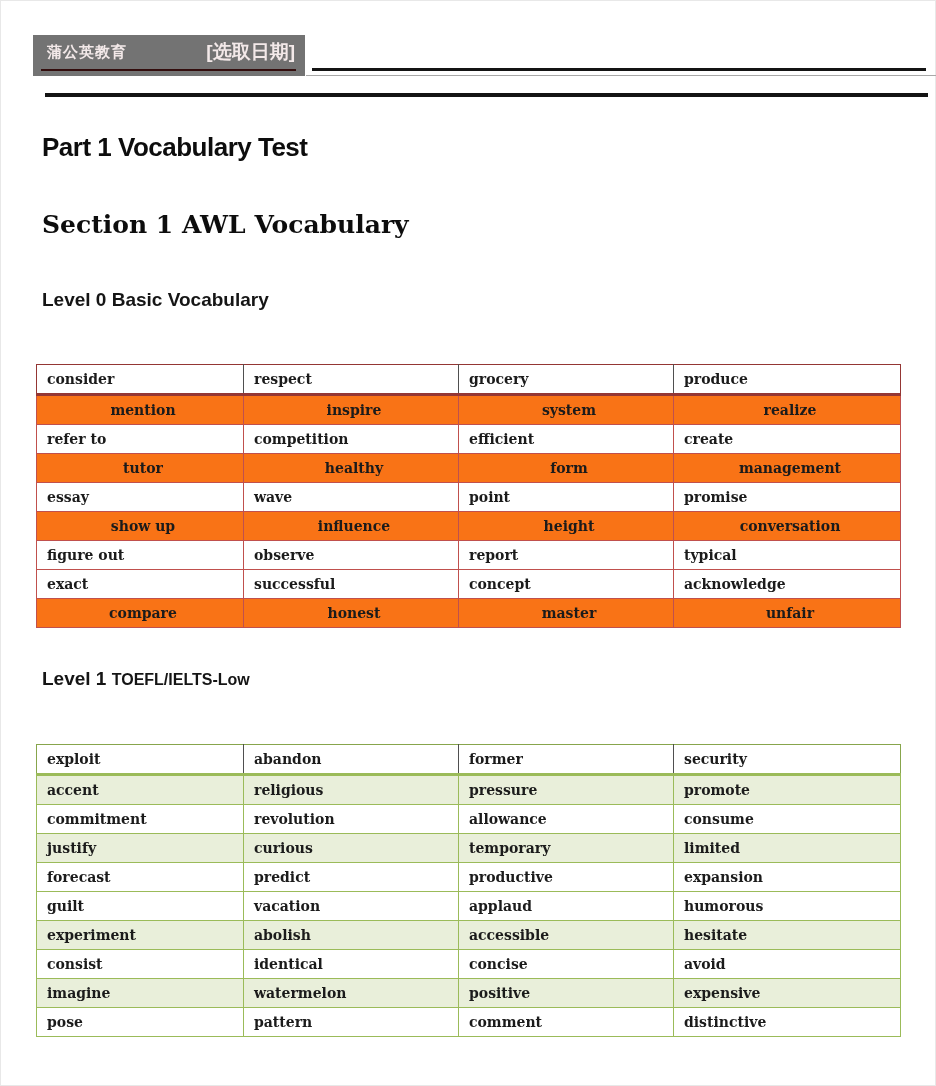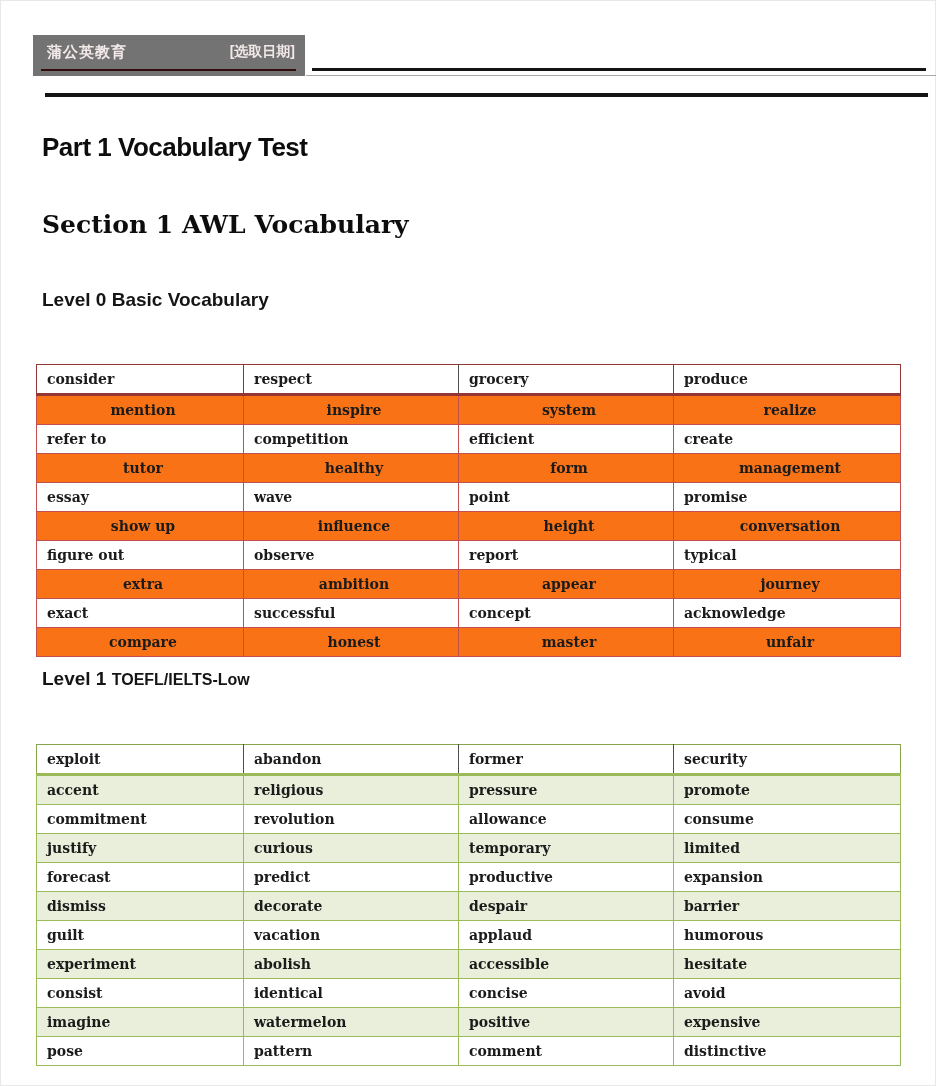--- a/index.html
+++ b/index.html
@@ -10,21 +10,21 @@
   }
 
   
   .brand-box {
     position:absolute; left:33px; top:35px; width:272px; height:41px;
     background:#737373; box-sizing:border-box;
     display:flex; align-items:center; justify-content:space-between;
     padding:0 10px 7px 14px; color:#f3e9e9; font-weight:bold;
   }
   .brand-name { font-size:15px; letter-spacing:1px; }
-  .brand-date { font-size:14px;text-align:center; }
+  .brand-date { font-size:19px;text-align:center; }
   .brand-underline { position:absolute; left:8px; right:9px; bottom:5px; height:2px; background:#330d0d; }
 
   .rule { position:absolute; }
   .rule-a { left:312px; top:68px; width:614px; height:3px; background:#141414; }
   .rule-b { left:306px; top:75px; width:630px; height:1px; background:#a8a8a8; }
   .rule-c { left:45px;  top:93px; width:883px; height:4px; background:#141414; }
 
   
   .page-title {
     position:absolute; left:42px; top:132px; margin:0;
@@ -142,26 +142,20 @@
           <td>influence</td>
           <td>height</td>
           <td>conversation</td>
         </tr>
         <tr class="">
           <td>figure out</td>
           <td>observe</td>
           <td>report</td>
           <td>typical</td>
         </tr>
-        <tr class="band">
-          <td>extra</td>
-          <td>ambition</td>
-          <td>appear</td>
-          <td>journey</td>
-        </tr>
         <tr class="">
           <td>exact</td>
           <td>successful</td>
           <td>concept</td>
           <td>acknowledge</td>
         </tr>
         <tr class="band">
           <td>compare</td>
           <td>honest</td>
           <td>master</td>
@@ -206,26 +200,20 @@
           <td>curious</td>
           <td>temporary</td>
           <td>limited</td>
         </tr>
         <tr class="">
           <td>forecast</td>
           <td>predict</td>
           <td>productive</td>
           <td>expansion</td>
         </tr>
-        <tr class="band">
-          <td>dismiss</td>
-          <td>decorate</td>
-          <td>despair</td>
-          <td>barrier</td>
-        </tr>
         <tr class="">
           <td>guilt</td>
           <td>vacation</td>
           <td>applaud</td>
           <td>humorous</td>
         </tr>
         <tr class="band">
           <td>experiment</td>
           <td>abolish</td>
           <td>accessible</td>

